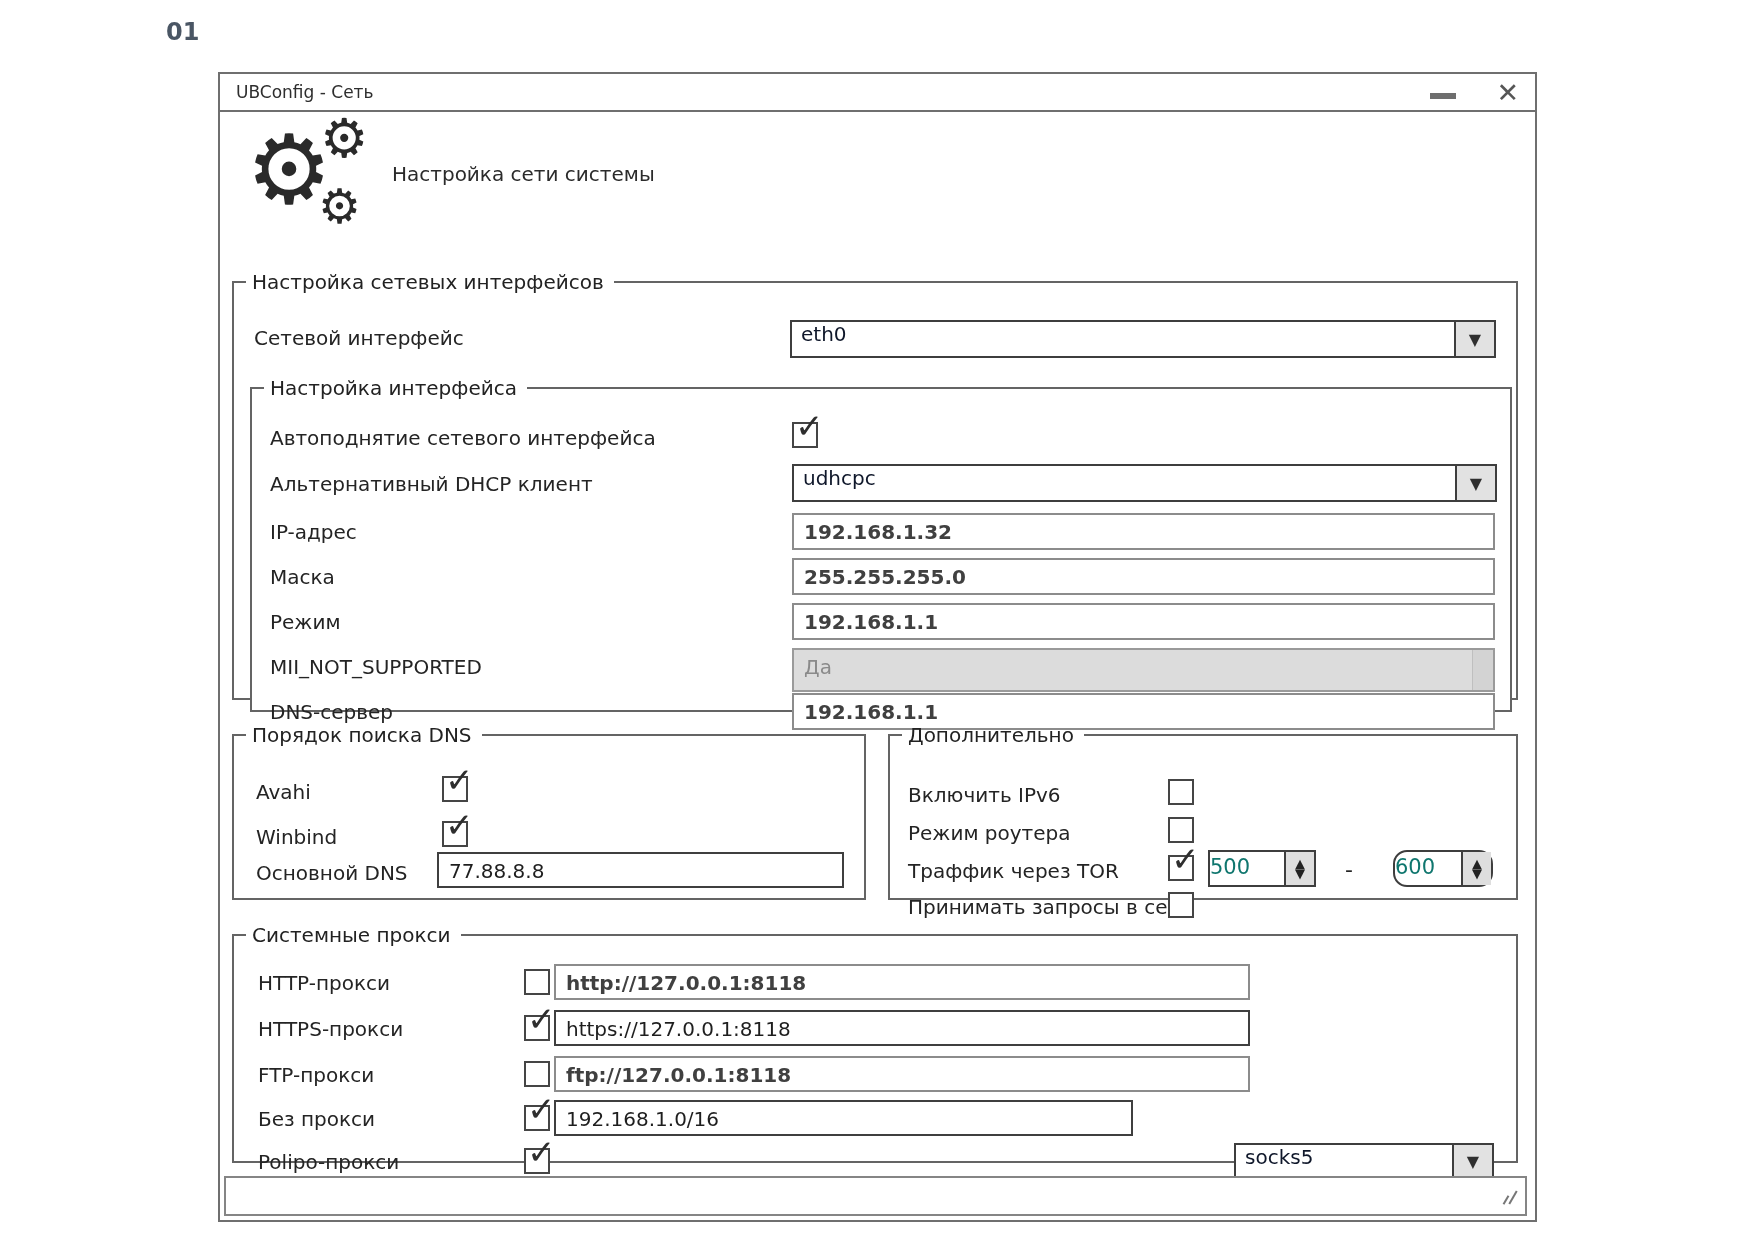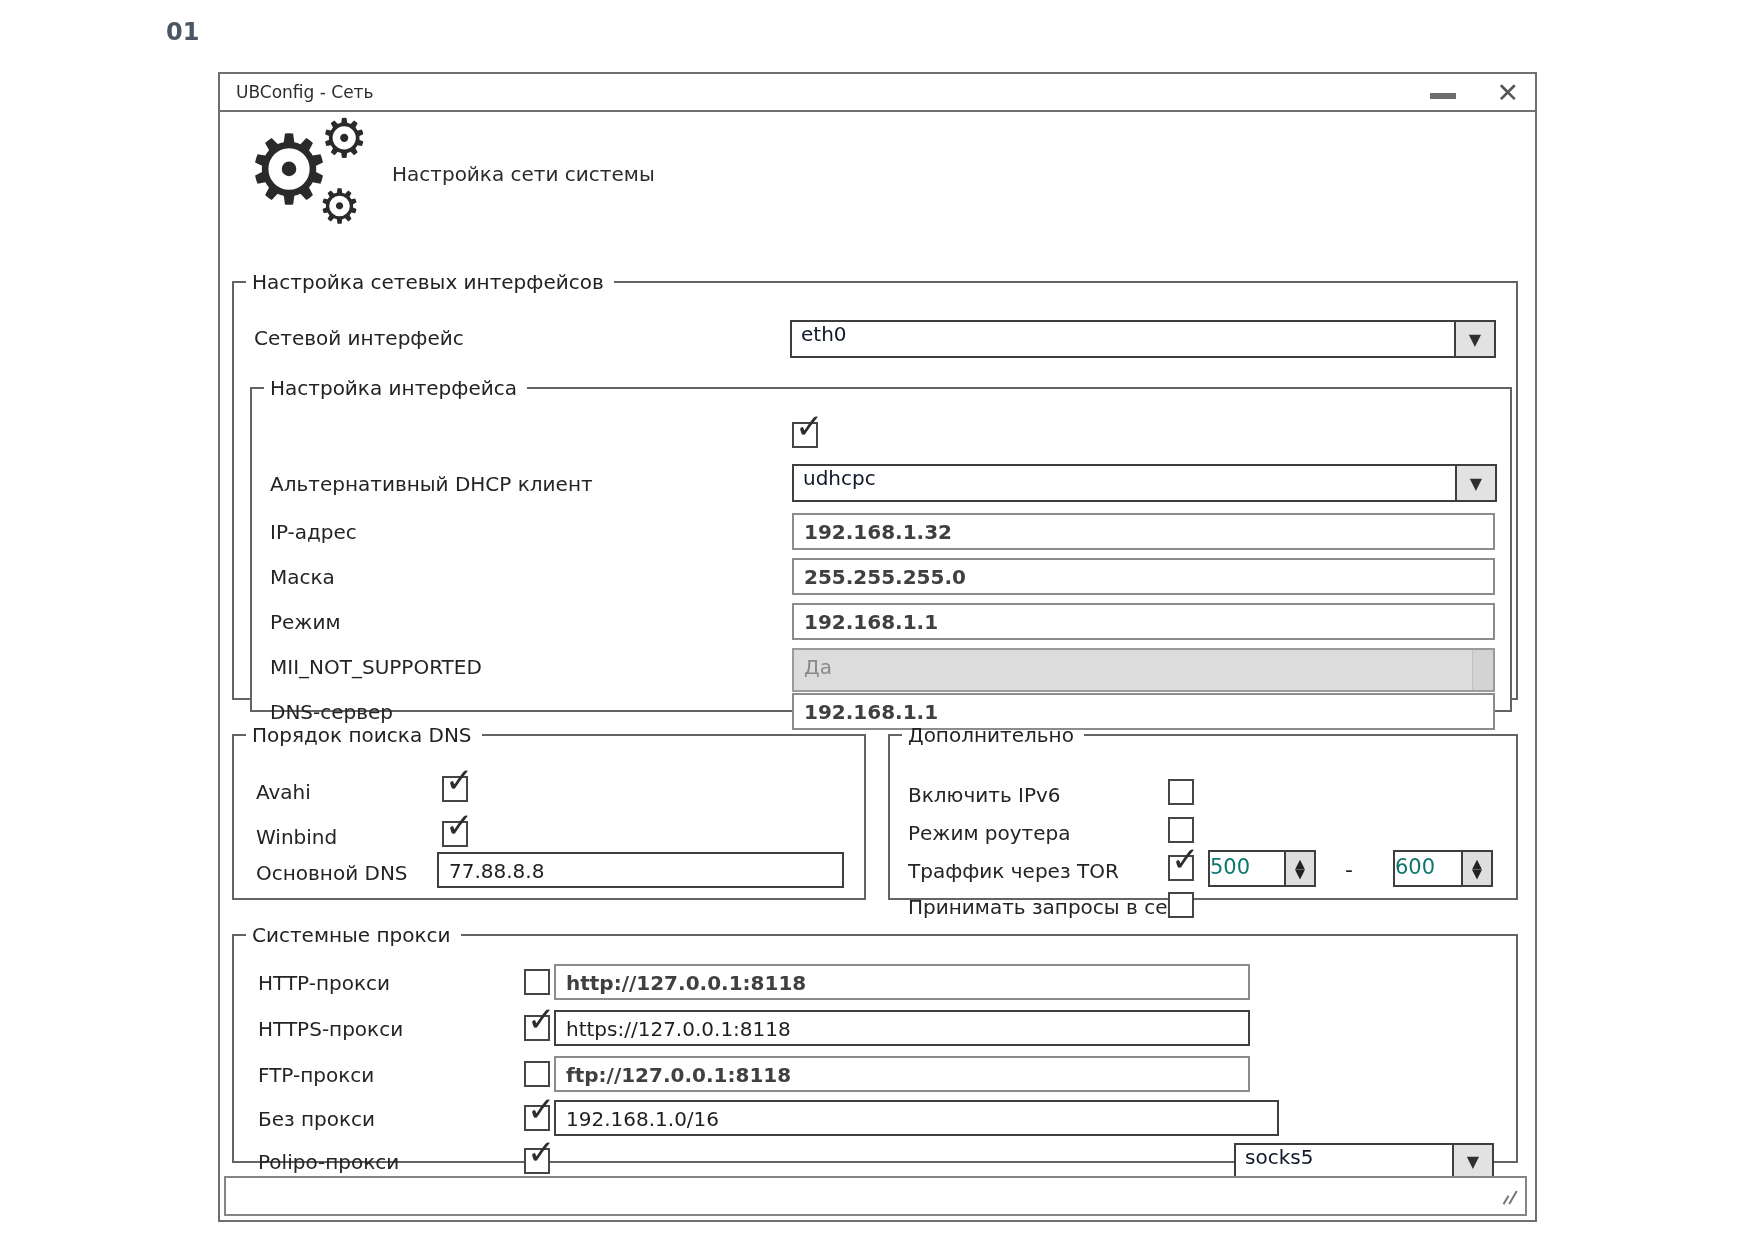--- a/index.html
+++ b/index.html
@@ -90,20 +90,21 @@
       <div class="combo" style="left:556px;top:26px;width:706px;height:38px;">
         <div class="combo-value">eth0</div>
         <div class="combo-btn">
           <span class="combo-arrow">▼</span>
         </div>
       </div>
 
       <fieldset style="left:16px;top:82px;width:1262px;height:336px;">
         <legend>Настройка интерфейса</legend>
 
+        <div class="lbl" style="left:18px;top:26px;">Автоподнятие сетевого интерфейса</div>
         <div class="checkbox" style="left:540px;top:22px;">
           <span class="check">✓</span>
         </div>
 
         <div class="lbl" style="left:18px;top:72px;">Альтернативный DHCP клиент</div>
         <div class="combo" style="left:540px;top:64px;width:705px;height:38px;">
           <div class="combo-value">udhcpc</div>
           <div class="combo-btn">
             <span class="combo-arrow">▼</span>
           </div>
@@ -160,21 +161,21 @@
         <span class="check">✓</span>
       </div>
       <div class="spin" style="left:318px;top:103px;width:108px;height:37px;">
         <div class="spin-value">500</div>
         <div class="spin-btn">
           <span>▲</span>
           <span>▼</span>
         </div>
       </div>
       <div class="dash-sep" style="left:455px;top:110px;">-</div>
-      <div class="spin" style="left:503px;top:103px;width:100px;height:37px;">
+      <div class="spin" style="left:503px;top:103px;width:100px;height:37px;border-radius:14px;">
         <div class="spin-value">600</div>
         <div class="spin-btn">
           <span>▲</span>
           <span>▼</span>
         </div>
       </div>
 
       <div class="lbl" style="left:18px;top:148px;">Принимать запросы в сети</div>
       <div class="checkbox" style="left:278px;top:145px;"></div>
     </fieldset>
@@ -193,21 +194,21 @@
       <div class="tfield border-dark text-dark" style="left:320px;top:63px;width:696px;height:36px;">https://127.0.0.1:8118</div>
 
       <div class="lbl" style="left:24px;top:116px;">FTP-прокси</div>
       <div class="checkbox" style="left:290px;top:114px;"></div>
       <div class="tfield border-mid text-muted" style="left:320px;top:109px;width:696px;height:36px;">ftp://127.0.0.1:8118</div>
 
       <div class="lbl" style="left:24px;top:160px;">Без прокси</div>
       <div class="checkbox" style="left:290px;top:158px;">
         <span class="check">✓</span>
       </div>
-      <div class="tfield border-dark text-dark" style="left:320px;top:153px;width:725px;height:36px;">192.168.1.0/16</div>
+      <div class="tfield border-dark text-dark" style="left:320px;top:153px;width:579px;height:36px;">192.168.1.0/16</div>
 
       <div class="lbl" style="left:24px;top:203px;">Polipo-прокси</div>
       <div class="checkbox" style="left:290px;top:201px;">
         <span class="check">✓</span>
       </div>
 
       <div class="combo" style="left:1000px;top:196px;width:260px;height:36px;">
         <div class="combo-value">socks5</div>
         <div class="combo-btn">
           <span class="combo-arrow">▼</span>

